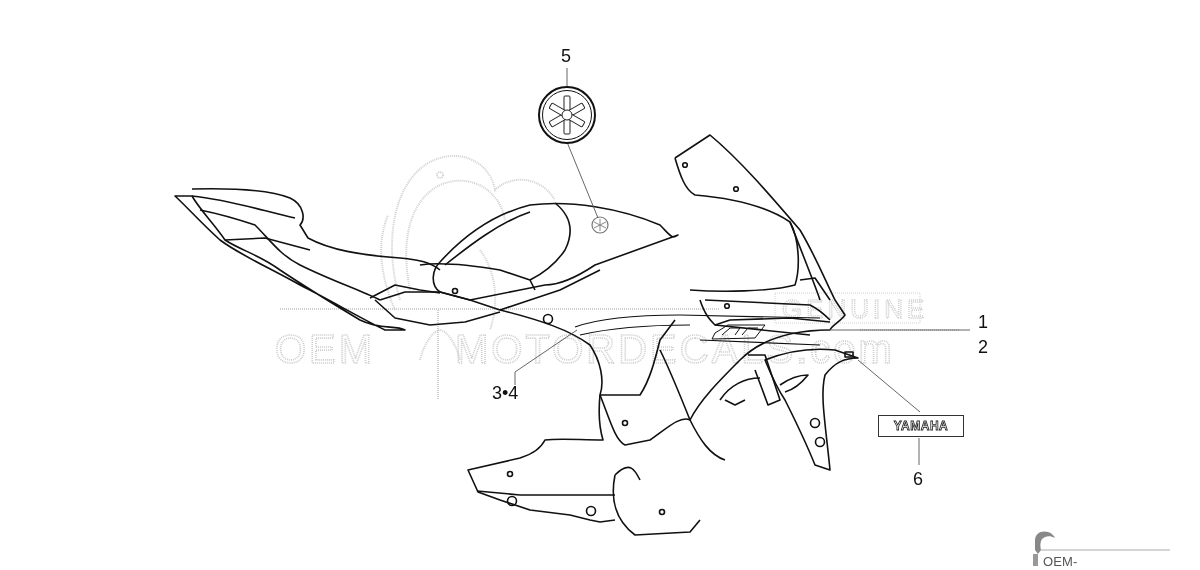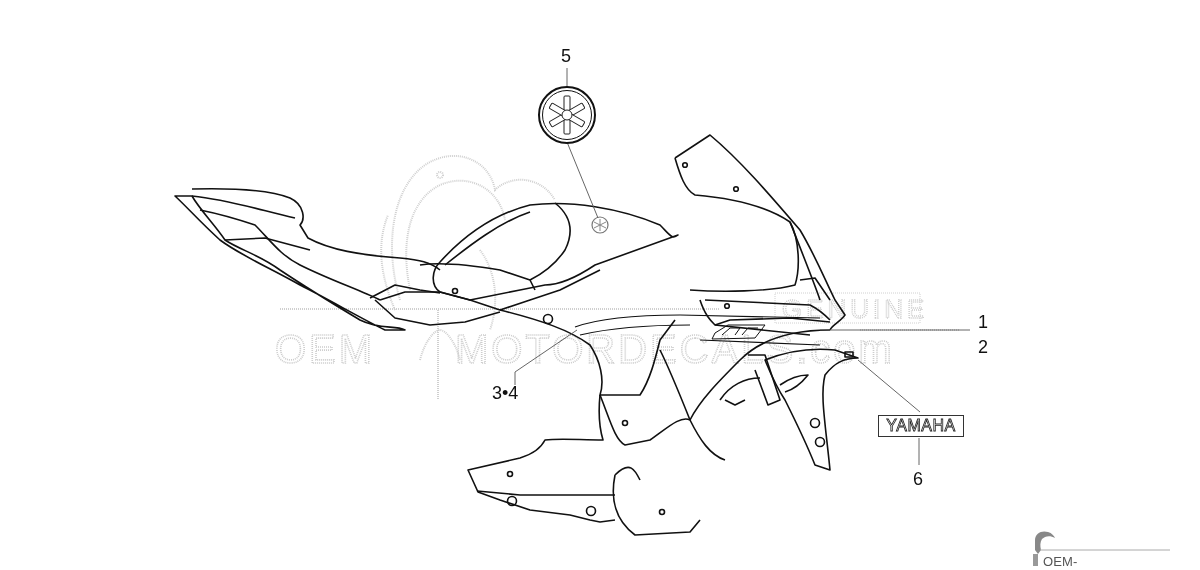--- a/index.html
+++ b/index.html
@@ -2,21 +2,21 @@
 <html><head>
 <meta charset="utf-8">
 <style>
   html, body { margin:0; padding:0; background:#ffffff; }
   body { width:1200px; height:570px; position:relative; overflow:hidden; font-family:"Liberation Sans", sans-serif; }
   .canvas { position:absolute; left:0; top:0; width:1200px; height:570px; }
   .callout { position:absolute; font-family:"Liberation Sans", sans-serif; font-size:18px; color:#111; line-height:1; }
   .footer-logo { position:absolute; left:1030px; top:528px; width:170px; height:40px; }
   .footer-text { position:absolute; left:1043px; top:554px; font-size:13px; color:#555; letter-spacing:0.1px; font-family:"Liberation Sans", sans-serif; }
   .yamaha-label { position:absolute; left:878px; top:415px; width:86px; height:22px; border:1px solid #333; box-sizing:border-box; display:flex; align-items:center; justify-content:center; }
-  .yamaha-label span { font-size:16px; font-family:"Liberation Sans", sans-serif; color:#fff; -webkit-text-stroke:0.8px #222; letter-spacing:0.5px; }
+  .yamaha-label span { font-size:12px; font-family:"Liberation Sans", sans-serif; color:#fff; -webkit-text-stroke:0.8px #222; letter-spacing:0.5px;font-weight:bold; }
 </style>
 </head>
 <body>
 
 <div class="canvas">
 <svg width="1200" height="570" viewBox="0 0 1200 570" xmlns="http://www.w3.org/2000/svg">
 
   <g stroke="#cfcfcf" fill="none" stroke-width="2" stroke-dasharray="1 1">
 
     <path d="M400 300 C385 250 390 190 425 165 C455 145 490 160 495 190 C510 175 540 175 555 200"></path>

